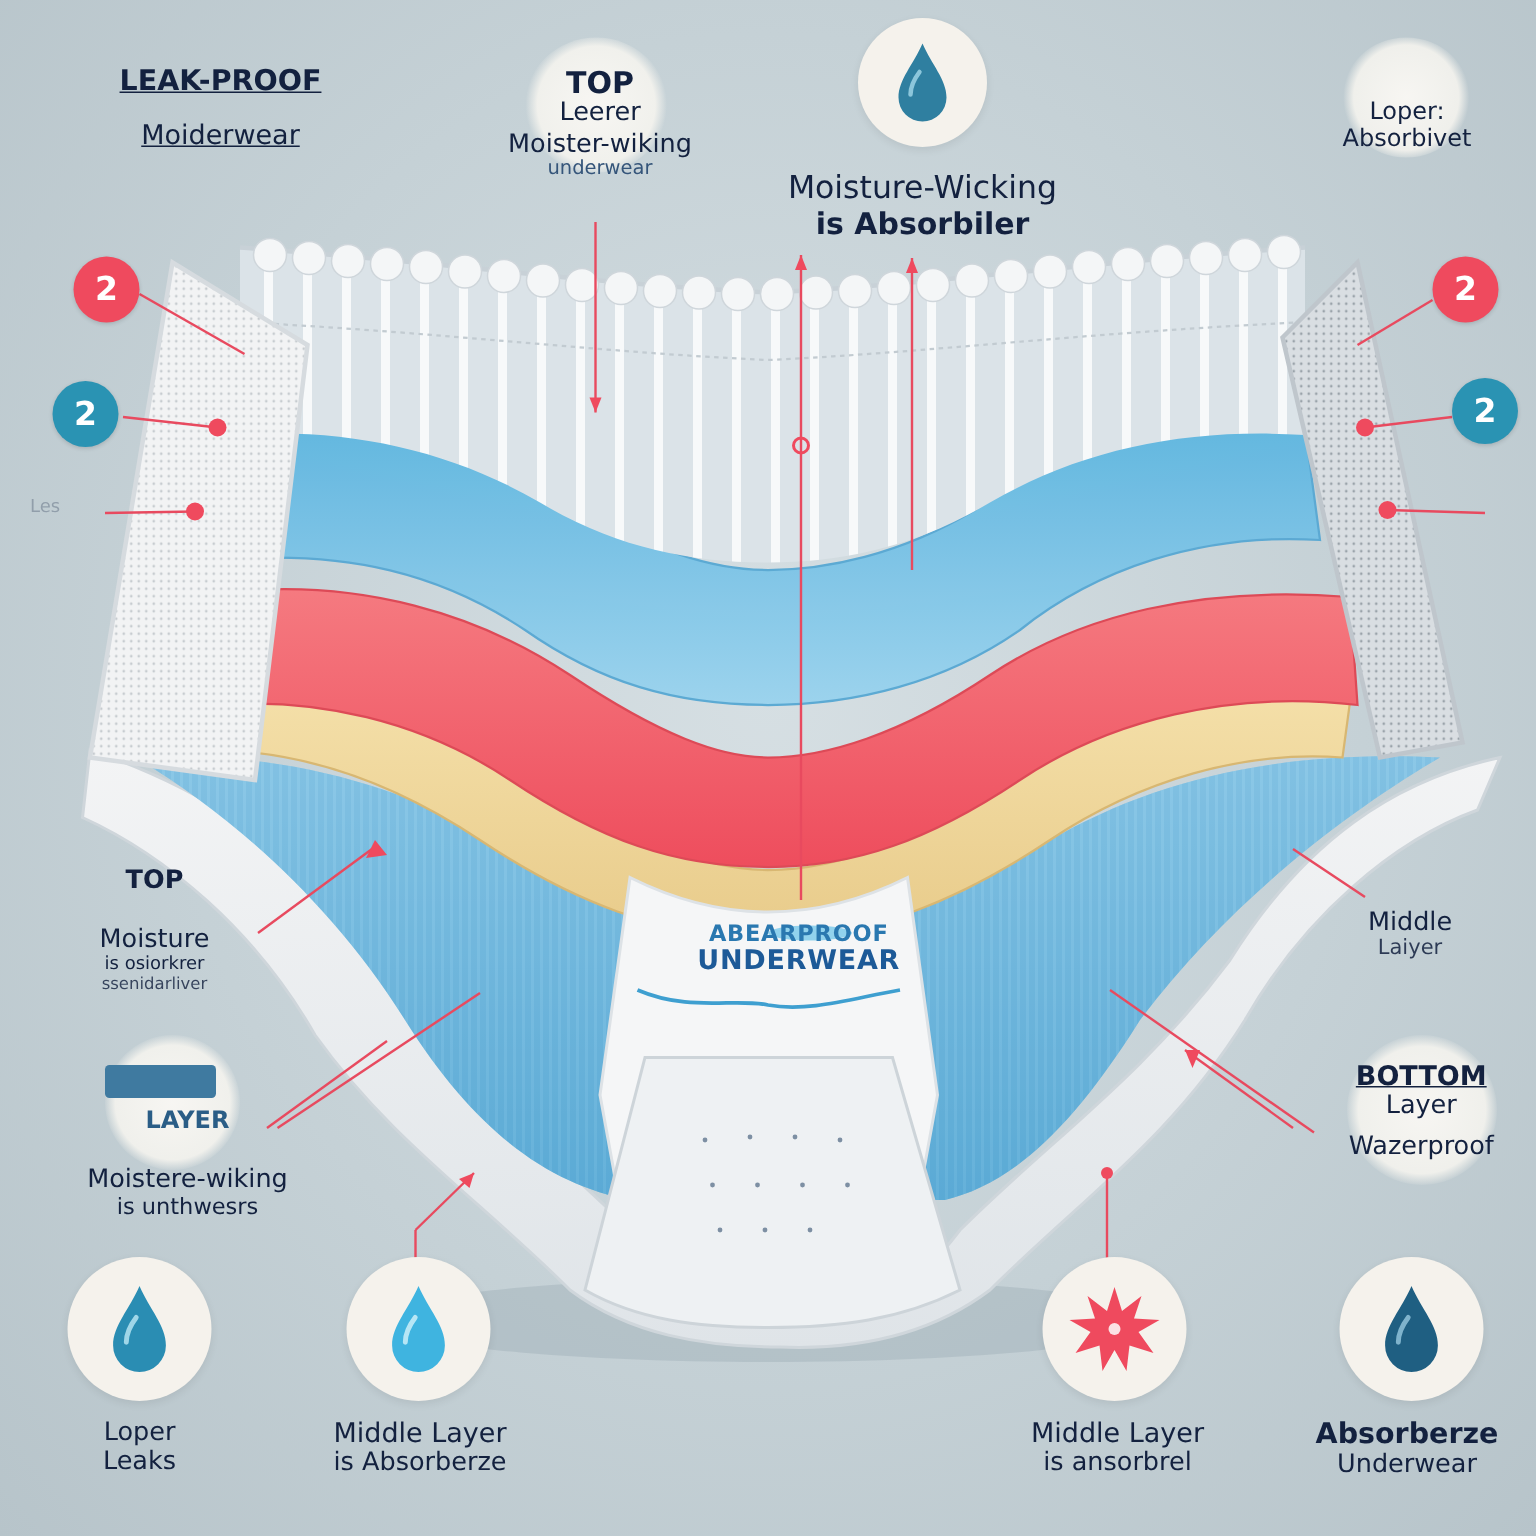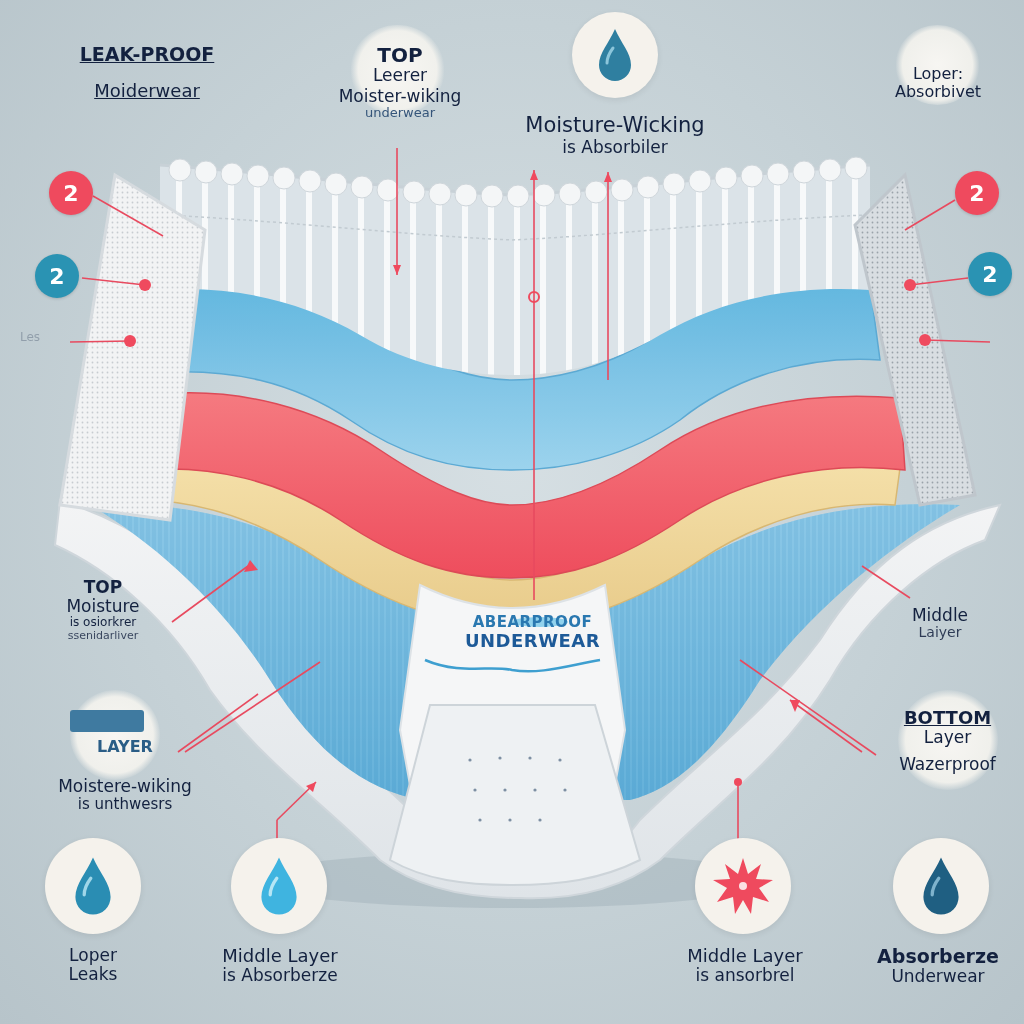--- a/index.html
+++ b/index.html
@@ -195,32 +195,32 @@
 </div>
 
 <div class="icon-circle" style="left:572px; top:12px; width:86px; height:86px;">
   <svg width="40" height="56" viewBox="0 0 40 56">
     <path d="M20,2 C26,16 36,26 36,38 A16,16 0 0 1 4,38 C4,26 14,16 20,2 Z" fill="#2f7fa0"></path>
     <path d="M12,36 C12,30 15,25 18,21" stroke="#8cc6db" stroke-width="3" fill="none" stroke-linecap="round"></path>
   </svg>
 </div>
 <div class="label" style="left:510px; top:114px; width:210px;">
   <div style="font-size:21px;">Moisture-Wicking</div>
-  <div style="font-size:17px;">is Absorbiler</div>
+  <div style="font-size:20px;font-weight:bold;">is Absorbiler</div>
 </div>
 
 <div class="halo" style="left:895px; top:25px; width:85px; height:80px;"></div>
 <div class="label" style="left:858px; top:65px; width:160px;">
   <div style="font-size:16px;">Loper:</div>
   <div style="font-size:16px;">Absorbivet</div>
 </div>
 
 <div class="label" style="left:38px; top:578px; width:130px;">
   <div class="lbl-bold" style="font-size:17px;">TOP</div>
-  <div style="font-size:17px;">Moisture</div>
+  <div style="font-size:17px;margin-top:20px;">Moisture</div>
   <div style="font-size:12px;">is osiorkrer</div>
   <div style="font-size:11px; opacity:0.8;">ssenidarliver</div>
 </div>
 
 <div class="halo" style="left:70px; top:690px; width:90px; height:90px;"></div>
 <div class="abs" style="left:70px; top:710px; width:74px; height:22px; background:#3f7aa0; border-radius:3px;"></div>
 <div class="label" style="left:20px; top:738px; width:210px;">
   <div class="lbl-bold" style="font-size:16px; color:#2a5d86;">LAYER</div>
   <div style="font-size:17px; margin-top:21px;">Moistere-wiking</div>
   <div style="font-size:15px;">is unthwesrs</div>

